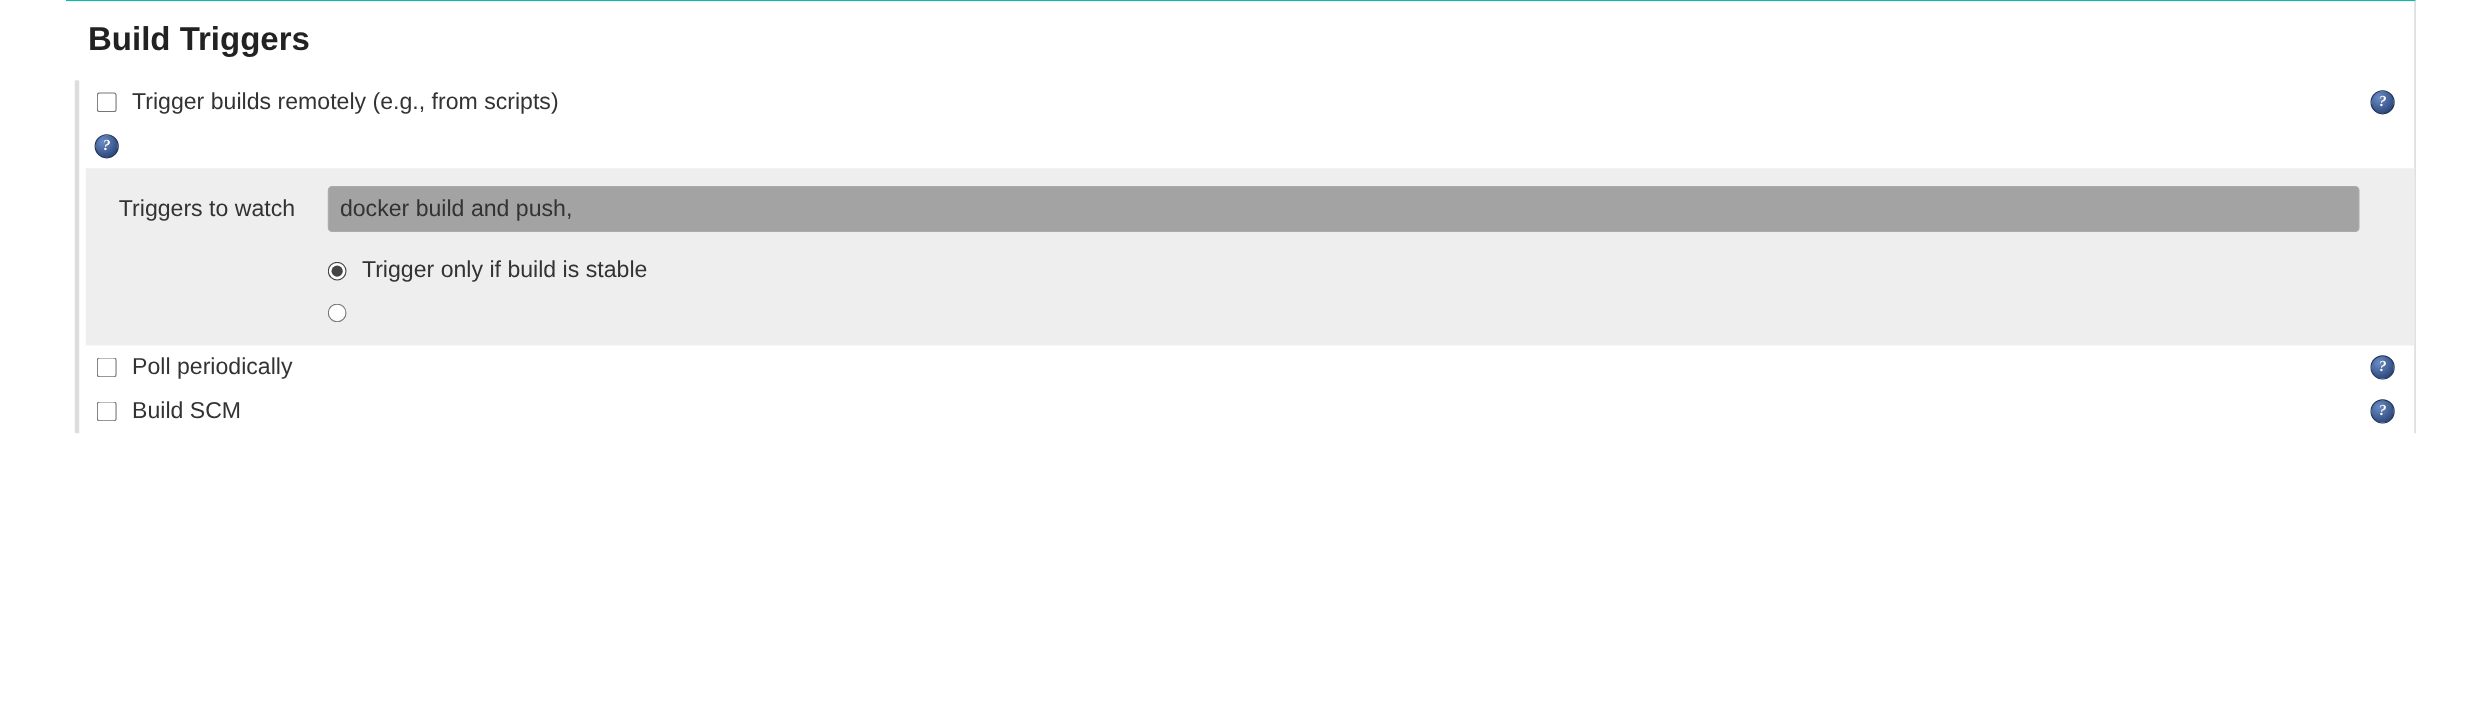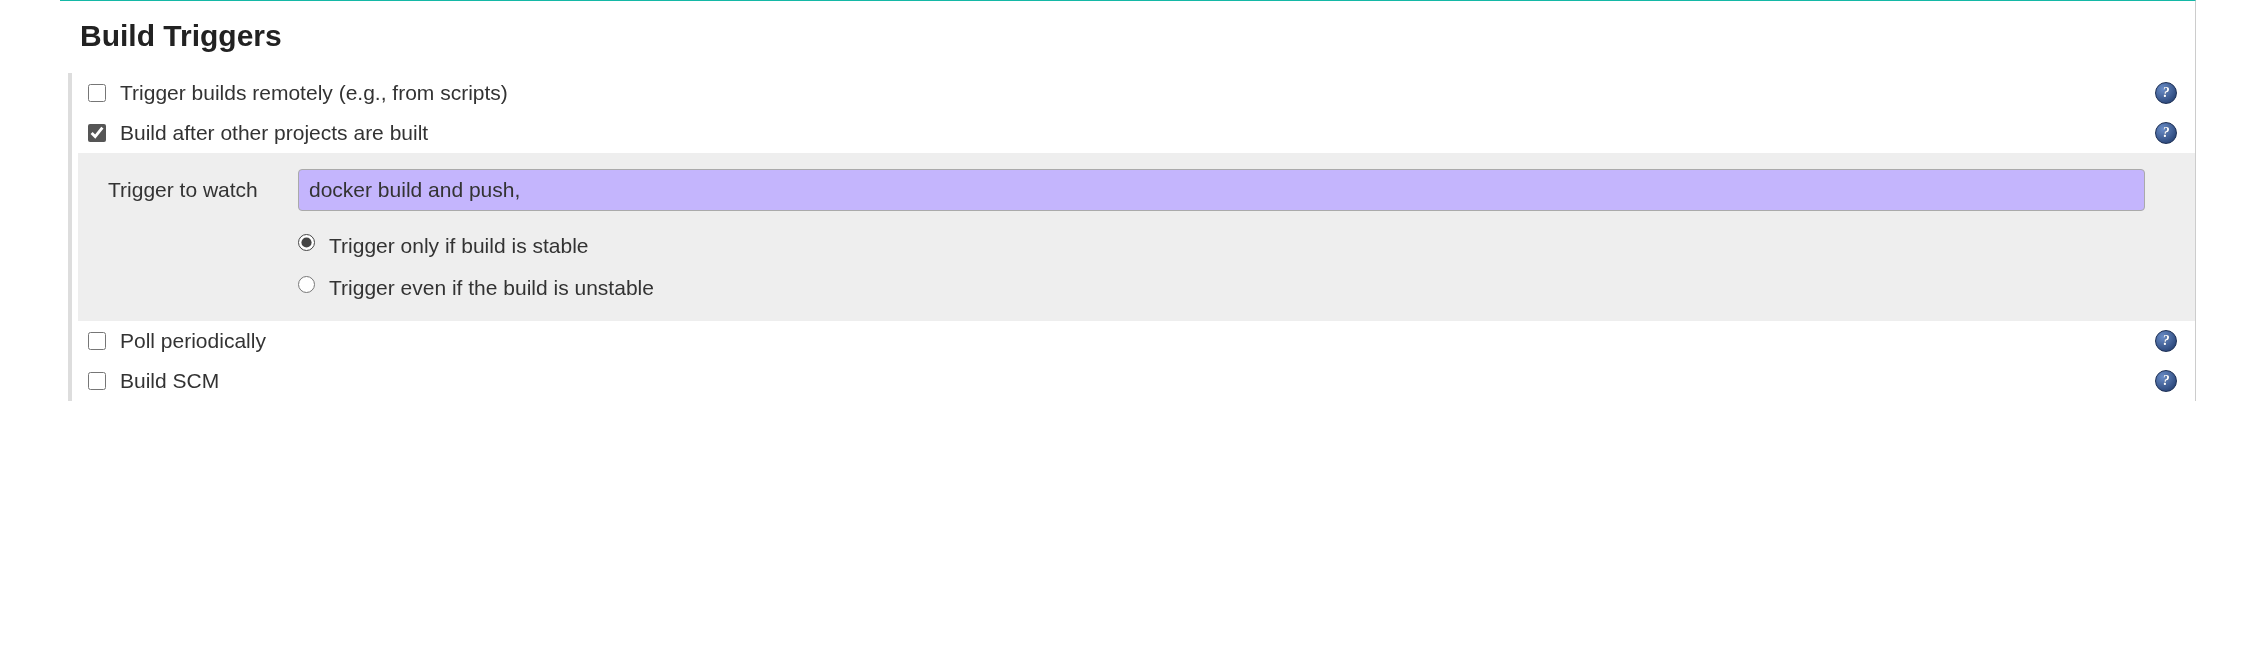--- a/index.html
+++ b/index.html
@@ -92,29 +92,30 @@
       flex: 0 0 auto;
       min-width: 170px;
     }
     .text-input {
       flex: 1;
       font-size: 21px;
       font-family: inherit;
       padding: 8px 10px;
       border: 1px solid #aaa;
       border-radius: 4px;
-      background: #c4b5fd;
+      background: #a3a3a3;
       color: #333;
       margin-right: 42px;
     }
     .radio-group {
       padding: 4px 8px 4px 220px;
     }
     .radio-row {
       display: flex;
+      align-items: center;
       gap: 14px;
       padding: 9px 0;
     }
     input[type="radio"] {
       width: 17px;
       height: 17px;
       margin: 0;
       accent-color: #444;
     }
     .radio-label {
@@ -133,40 +134,35 @@
 
     <div class="row row-main">
       <div class="row-left">
         <input type="checkbox" style="">
         <label class="check-label">Trigger builds remotely (e.g., from scripts)</label>
       </div>
       <span class="help-icon">?</span>
     </div>
 
     <div class="row row-main">
-      <div class="row-left">
-        <input type="checkbox" checked="" style="">
-        <label class="check-label">Build after other projects are built</label>
-      </div>
       <span class="help-icon">?</span>
     </div>
 
     <div class="sub-panel">
       <div class="subrow">
-        <span class="field-label">Trigger to watch</span>
+        <span class="field-label">Triggers to watch</span>
         <input type="text" class="text-input" value="docker build and push," style="">
       </div>
       <div class="radio-group">
         <div class="radio-row">
           <input type="radio" name="threshold" checked="" style="">
           <label class="radio-label">Trigger only if build is stable</label>
         </div>
         <div class="radio-row">
           <input type="radio" name="threshold" style="">
-          <label class="radio-label">Trigger even if the build is unstable</label>
         </div>
       </div>
     </div>
 
     <div class="row row-main">
       <div class="row-left">
         <input type="checkbox" style="">
         <label class="check-label">Poll periodically</label>
       </div>
       <span class="help-icon">?</span>

